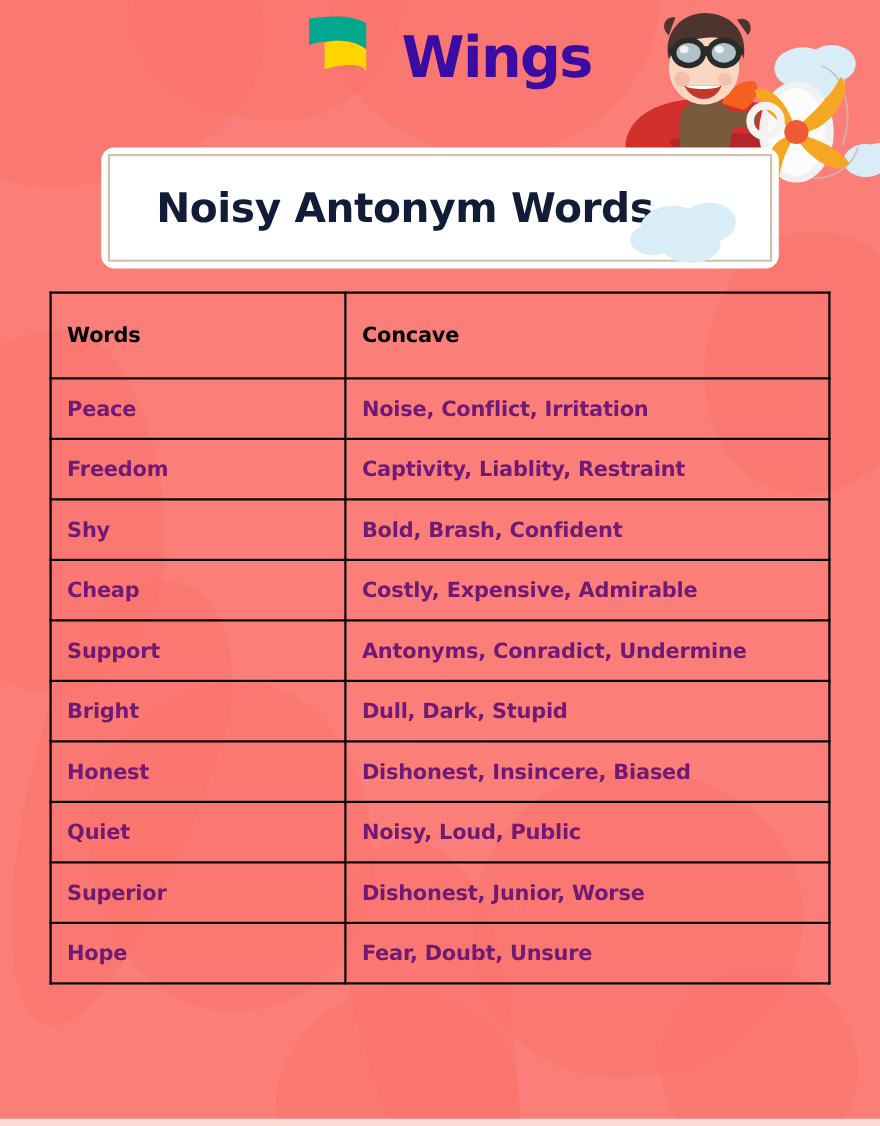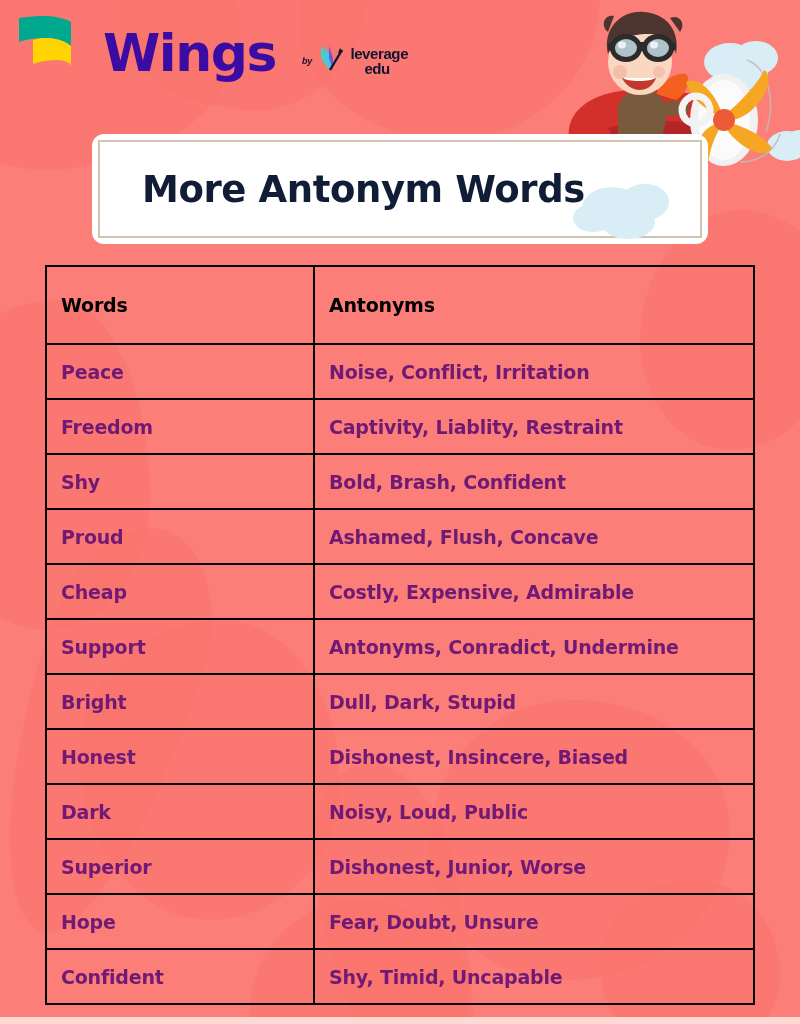--- a/index.html
+++ b/index.html
@@ -63,22 +63,22 @@
     left: 0; right: 0; bottom: 0;
     height: 7px;
     background: #FDD9D4;
   }
 
   
   .logo-wrap {
     position: absolute;
     left: 15px; right: 0; top: 14px;
     display: flex;
-    flex-direction: row;
-    align-items: flex-end;
+    flex-direction: column;
+    align-items: center;
   }
   .logo-main {
     display: flex;
     align-items: flex-end;
     height: 64px;
   }
   .logo-word {
     font-size: 52px;
     font-weight: bold;
     color: #3A0CA3;
@@ -197,36 +197,20 @@
   <div class="logo-wrap">
     <div class="logo-main">
       <span>
         <svg width="92" height="62" viewBox="0 0 92 62">
           <path d="M4 6 L4 30 C4 30 14 26 30 26 C48 26 56 34 56 34 L56 10 C56 10 46 4 30 4 C16 4 4 6 4 6 Z" fill="#00A88F"></path>
           <path d="M18 28 L18 52 C18 52 28 48 42 48 C54 48 56 54 56 54 L56 34 C56 34 48 26 30 26 C24 26 18 28 18 28 Z" fill="#FFD400"></path>
         </svg>
       </span>
       <span class="logo-word">Wings</span>
     </div>
-    <div class="logo-byline">
-      <span class="by-text">by</span>
-      <span>
-        <svg width="26" height="30" viewBox="0 0 26 30">
-          <path d="M3 2 L3 14 L11 26 L11 14 Z" fill="#3FD2C7"></path>
-          <path d="M7 2 L7 14 L13 26 L13 14 Z" fill="#4CC3E8"></path>
-          <path d="M11 2 L11 14 L15 26 L15 14 Z" fill="#6B5BD2"></path>
-          <path d="M12 26 L24 6" stroke="#121331" stroke-width="2.4" fill="none"></path>
-          <path d="M22 4 L25 8 L20 9 Z" fill="#121331"></path>
-        </svg>
-      </span>
-      <span class="lev-text">
-        <span>leverage</span>
-        <span class="lev-2">edu</span>
-      </span>
-    </div>
   </div>
 
   <div class="plane-art">
     <svg width="260" height="230" viewBox="0 0 260 230">
 
       <g fill="#D8EDF5">
         <ellipse cx="186" cy="64" rx="26" ry="19"></ellipse>
         <ellipse cx="212" cy="60" rx="22" ry="17"></ellipse>
         <ellipse cx="200" cy="76" rx="24" ry="16"></ellipse>
         <ellipse cx="243" cy="148" rx="20" ry="15"></ellipse>
@@ -287,21 +271,21 @@
         <ellipse cx="110" cy="47" rx="4" ry="3.4" fill="#ECF2F4"></ellipse>
       </g>
 
       <path d="M78 80 C86 96 106 96 112 80 Z" fill="#C0392B"></path>
       <path d="M79 80 L111 80 C108 84 82 84 79 80 Z" fill="#FFFFFF"></path>
     </svg>
   </div>
 
   <div class="title-box">
     <div class="title-inner">
-      <span class="title-text">More Antonym Words</span>
+      <span class="title-text">Noisy Antonym Words</span>
     </div>
   </div>
 
   <svg class="title-clouds" width="800" height="280">
     <g fill="#D8EDF5">
       <ellipse cx="612" cy="208" rx="30" ry="21"></ellipse>
       <ellipse cx="645" cy="202" rx="24" ry="18"></ellipse>
       <ellipse cx="628" cy="222" rx="27" ry="17"></ellipse>
       <ellipse cx="593" cy="218" rx="20" ry="14"></ellipse>
     </g>
@@ -309,68 +293,60 @@
 
   <div class="table-wrap">
     <table class="antonym-table">
       <colgroup>
         <col class="col-words">
         <col class="col-antonyms">
       </colgroup>
       <tbody id="table-body">
         <tr class="header-row">
           <td>Words</td>
-          <td>Antonyms</td>
+          <td>Concave</td>
         </tr>
       <tr>
             <td>Peace</td>
             <td>Noise, Conflict, Irritation</td>
           </tr>
           <tr>
             <td>Freedom</td>
             <td>Captivity, Liablity, Restraint</td>
           </tr>
           <tr>
             <td>Shy</td>
             <td>Bold, Brash, Confident</td>
           </tr>
           <tr>
-            <td>Proud</td>
-            <td>Ashamed, Flush, Concave</td>
-          </tr>
-          <tr>
             <td>Cheap</td>
             <td>Costly, Expensive, Admirable</td>
           </tr>
           <tr>
             <td>Support</td>
             <td>Antonyms, Conradict, Undermine</td>
           </tr>
           <tr>
             <td>Bright</td>
             <td>Dull, Dark, Stupid</td>
           </tr>
           <tr>
             <td>Honest</td>
             <td>Dishonest, Insincere, Biased</td>
           </tr>
           <tr>
-            <td>Dark</td>
+            <td>Quiet</td>
             <td>Noisy, Loud, Public</td>
           </tr>
           <tr>
             <td>Superior</td>
             <td>Dishonest, Junior, Worse</td>
           </tr>
           <tr>
             <td>Hope</td>
             <td>Fear, Doubt, Unsure</td>
           </tr>
-          <tr>
-            <td>Confident</td>
-            <td>Shy, Timid, Uncapable</td>
-          </tr>
         </tbody>
     </table>
   </div>
 
   <div class="bottom-strip"></div>
 </div>
 
 </body></html>

